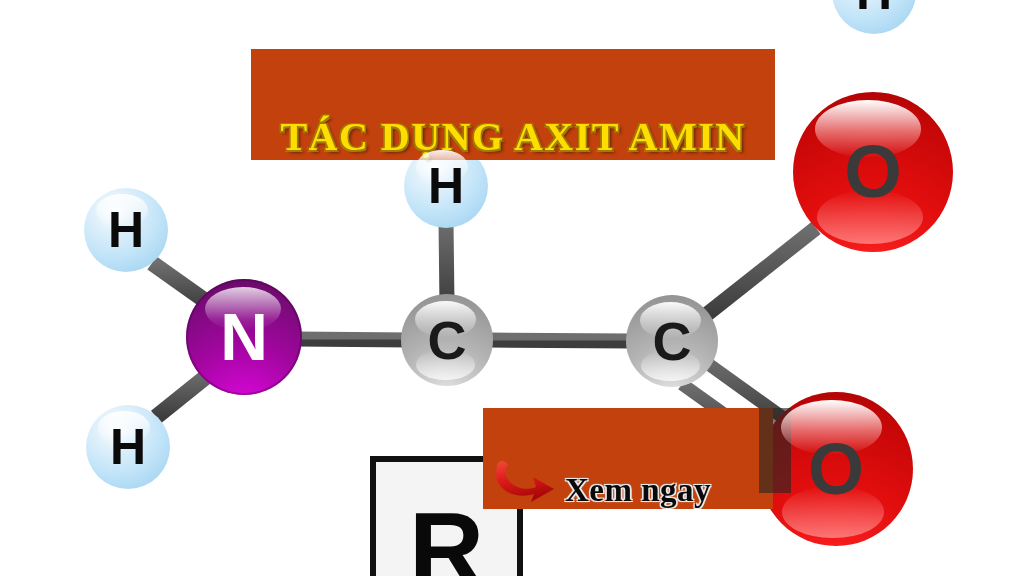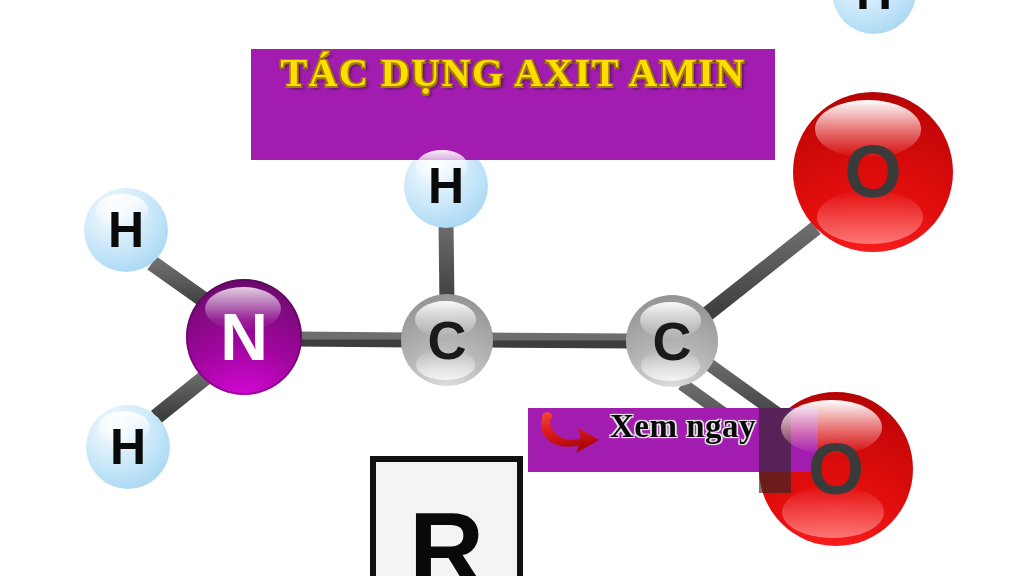--- a/index.html
+++ b/index.html
@@ -103,23 +103,23 @@
     align-items: flex-start;
     justify-content: center;
     font-family: "Liberation Sans", "DejaVu Sans", sans-serif;
     font-weight: bold;
     color: #090909;
   }
 
   
   .banner {
     position: absolute;
-    background: #a21caf;
+    background: #c2410c;
     display: flex;
-    align-items: flex-start;
+    align-items: flex-end;
   }
   #title-banner { justify-content: center; }
   #title-text {
     color: #ffdd00;
     font-family: "Liberation Serif", "DejaVu Serif", serif;
     font-weight: bold;
     font-size: 40px;
     letter-spacing: 1.5px;
     white-space: nowrap;
     text-shadow:
@@ -238,21 +238,21 @@
   <div class="atom atom-o" style="left:759px; top:392px; width:154px; height:154px; font-size:72px;">
     <span class="spec-top"></span>
     <span class="spec-bot"></span>
     <span class="glyph">O</span>
   </div>
 
   <div class="banner" id="title-banner" style="left:251px; top:49px; width:524px; height:111px;">
     <span id="title-text">TÁC DỤNG AXIT AMIN</span>
   </div>
 
-  <div class="banner" id="cta-banner" style="left:528px; top:408px; width:282px; height:64px;">
+  <div class="banner" id="cta-banner" style="left:483px; top:408px; width:282px; height:101px;">
     <svg id="cta-arrow" viewBox="0 0 66 52" aria-hidden="true">
       <defs>
         <linearGradient id="arrGrad" x1="0" y1="0" x2="0.3" y2="1">
           <stop offset="0%" stop-color="#f04a3a"></stop>
           <stop offset="45%" stop-color="#e01b1b"></stop>
           <stop offset="100%" stop-color="#a80707"></stop>
         </linearGradient>
       </defs>
       <path d="M6 10 C6 3, 14 2, 17 8 C13 12, 13 19, 19 25 C27 33, 38 33, 45 30 L42 20 L63 32 L40 45 L43 37 C30 41, 15 38, 8 27 C4 21, 5 14, 6 10 Z" fill="url(#arrGrad)"></path>
     </svg>

